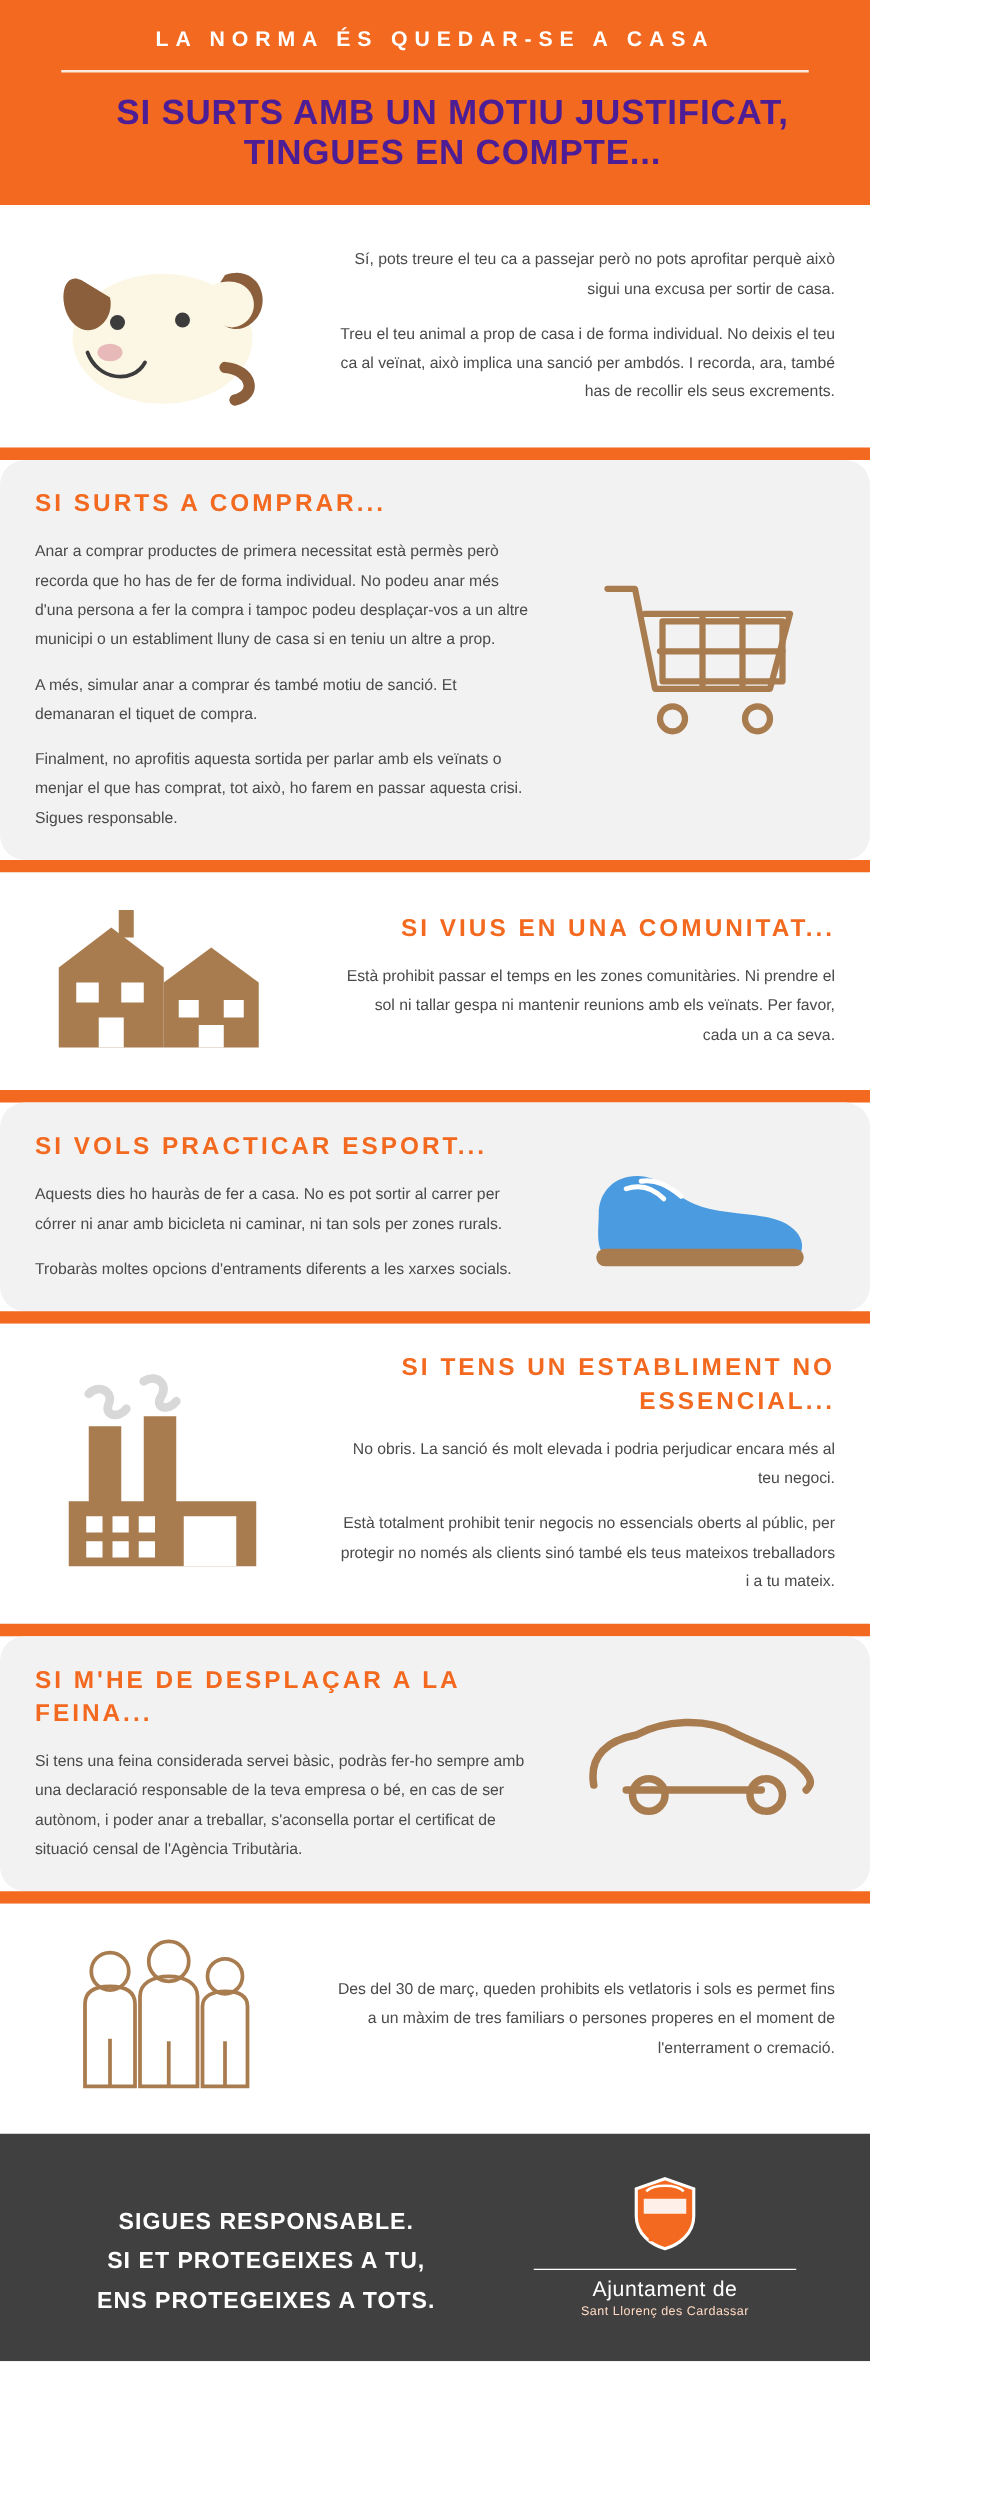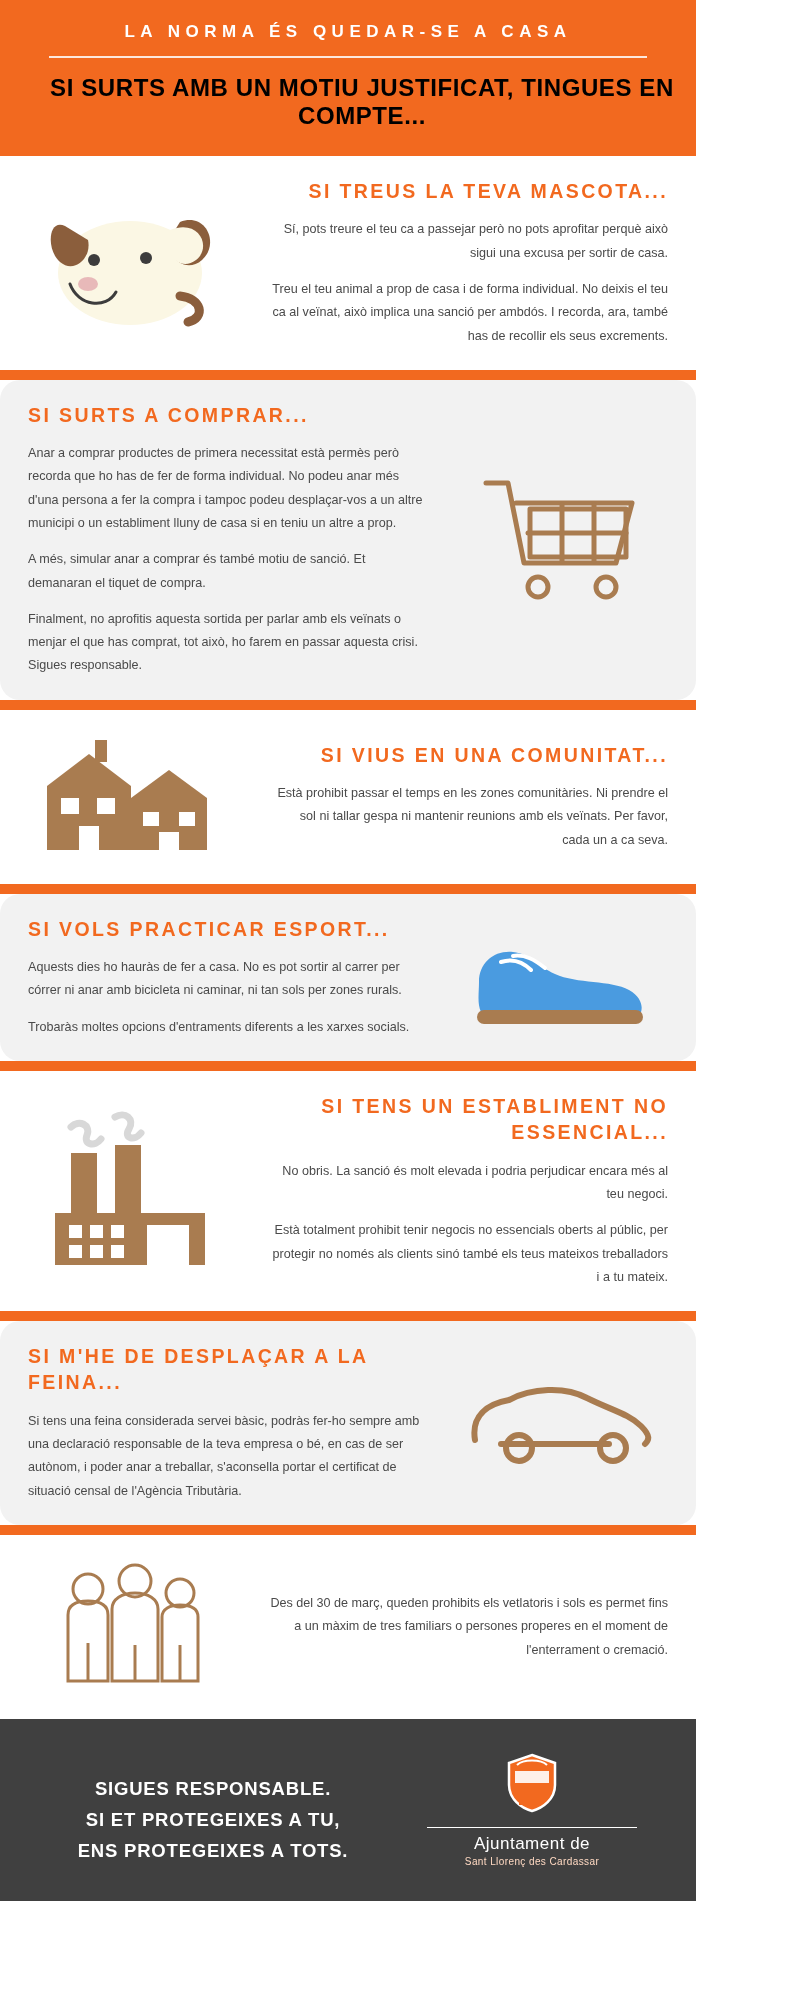--- a/index.html
+++ b/index.html
@@ -24,22 +24,22 @@
     font-weight: bold;
     letter-spacing: 5.5px;
   }
   .header .rule {
     width: 86%;
     height: 2px;
     background: rgba(255,255,255,.85);
     margin: 14px auto 16px auto;
   }
   .header .title {
-    color: #000000;
-    font-size: 24px;
+    color: #4c1d95;
+    font-size: 28px;
     font-weight: bold;
     letter-spacing: .6px;
     padding-left: 28px;
   }
 
   
   .divider { height: 10px; background: #f2691f; width: 100%; }
   .section {
     display: flex;
     align-items: center;
@@ -136,21 +136,20 @@
         <path d="M150 34 C176 24 190 56 172 72 C156 86 136 70 140 50 Z" fill="#8B5E3C"></path>
         <path d="M140 42 C170 30 182 60 166 72 C150 84 134 66 138 50 Z" fill="#FBF7E4"></path>
         <circle cx="64" cy="72" r="6" fill="#3c3c3c"></circle>
         <circle cx="116" cy="70" r="6" fill="#3c3c3c"></circle>
         <ellipse cx="58" cy="96" rx="10" ry="7" fill="#E8B9B9"></ellipse>
         <path d="M40 96 C48 118 76 122 86 104" stroke="#3c3c3c" stroke-width="3" fill="none" stroke-linecap="round"></path>
         <path d="M150 108 C172 110 176 130 158 134" stroke="#8B5E3C" stroke-width="9" fill="none" stroke-linecap="round"></path>
       </svg>
     </div>
     <div class="body align-right">
-      <h2 class="sec-title">SI TREUS LA TEVA MASCOTA...</h2>
       <p class="sec-p">Sí, pots treure el teu ca a passejar però no pots aprofitar perquè això sigui una excusa per sortir de casa.</p>
       <p class="sec-p">Treu el teu animal a prop de  casa i de forma individual. No deixis el teu ca al veïnat, això implica una sanció per ambdós. I recorda, ara, també has de recollir els seus excrements.</p>
     </div>
   </div>
 
   <div class="divider"></div>
 
   <div class="section right-art alt">
     <div class="body align-left">
       <h2 class="sec-title">SI SURTS A COMPRAR...</h2>

